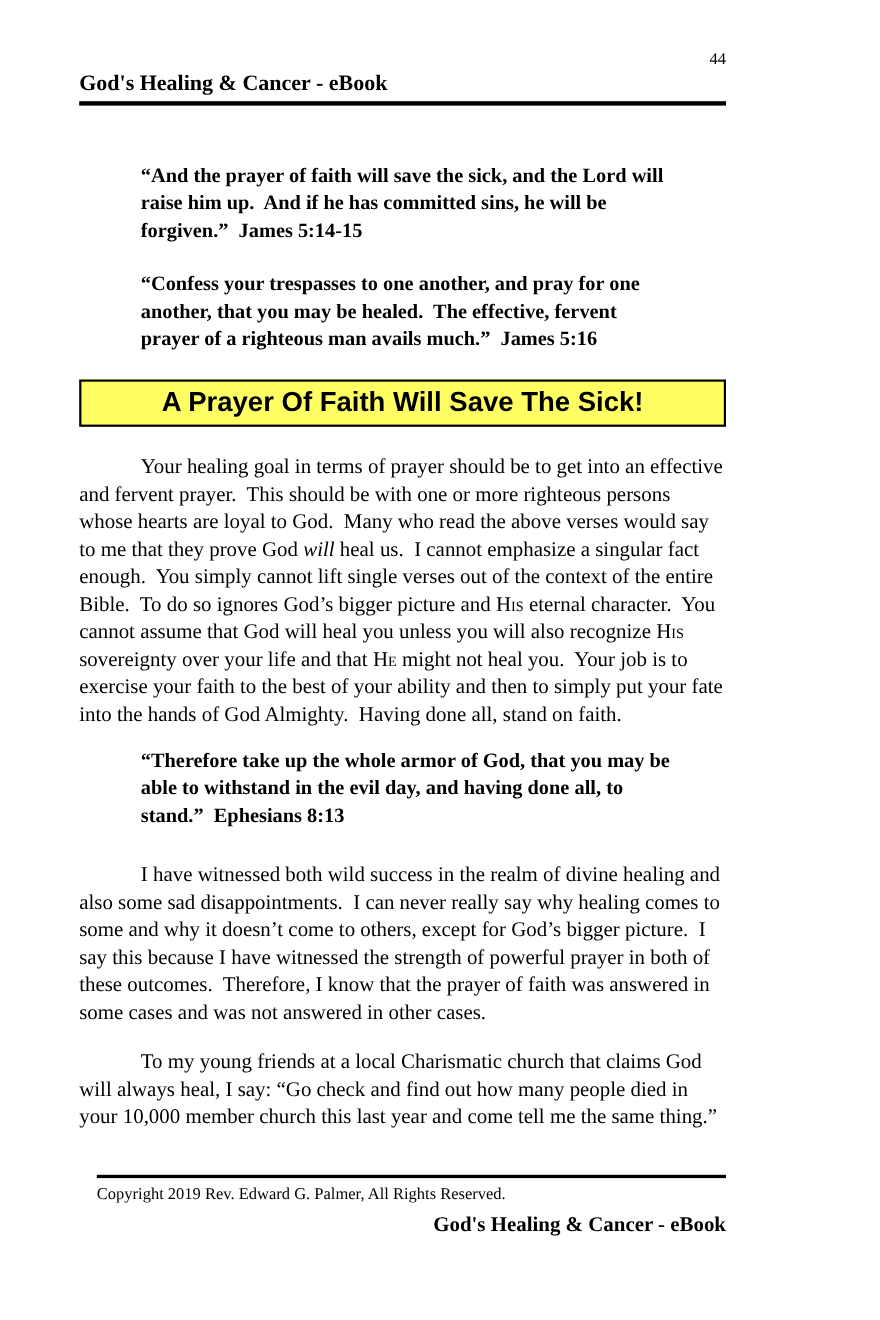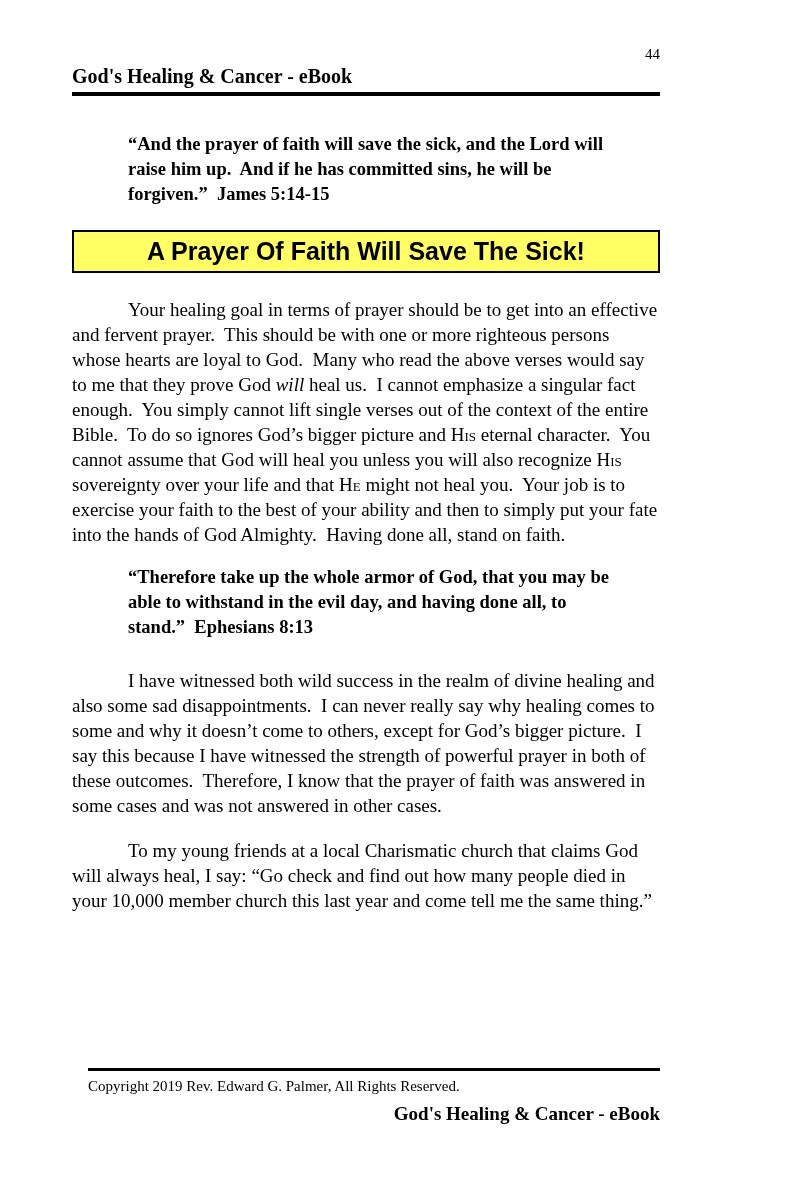--- a/index.html
+++ b/index.html
@@ -31,21 +31,21 @@
   }
   .quote {
     margin-left: 56px;
     margin-right: 44px;
     font-weight: bold;
     font-size: 18.5px;
     line-height: 25px;
     white-space: pre-wrap;
     text-align: left;
   }
-  .quote-1 { margin-top: 36px; }
+  .quote-1 { margin-top: 52px; }
   .quote-2 { margin-top: 24px; }
   .quote-3 { margin-top: 18px; }
   .banner {
     margin-top: 23px;
     border: 2px solid #4c1d95;
     text-align: center;
     font-family: "Liberation Sans", sans-serif;
     font-weight: bold;
     font-size: 25px;
     line-height: 29px;
@@ -91,20 +91,21 @@
 <body>
 
 <div class="page">
 
   <div class="page-number">44</div>
 
   <h1 class="header-title">God's Healing &amp; Cancer - eBook</h1>
 
   <p class="quote quote-1">“And the prayer of faith will save the sick, and the Lord will raise him up.  And if he has committed sins, he will be forgiven.”  James 5:14-15</p>
 
+  <p class="quote quote-2">“Confess your trespasses to one another, and pray for one another, that you may be healed.  The effective, fervent prayer of a righteous man avails much.”  James 5:16</p>
 
   <div class="banner" style="background-color: rgb(255, 255, 99); border-color: rgb(0, 0, 0); color: rgb(0, 0, 0);">A Prayer Of Faith Will Save The Sick!</div>
 
   <p class="body-para para-1"><span>Your healing goal in terms of prayer should be to get into an effective and fervent prayer.  This should be with one or more righteous persons whose hearts are loyal to God.  Many who read the above verses would say to me that they prove God </span><span class="seg-italic">will</span><span> heal us.  I cannot emphasize a singular fact enough.  You simply cannot lift single verses out of the context of the entire Bible.  To do so ignores God’s bigger picture and </span><span class="seg-smallcaps">His</span><span> eternal character.  You cannot assume that God will heal you unless you will also recognize </span><span class="seg-smallcaps">His</span><span> sovereignty over your life and that </span><span class="seg-smallcaps">He</span><span> might not heal you.  Your job is to exercise your faith to the best of your ability and then to simply put your fate into the hands of God Almighty.  Having done all, stand on faith.</span></p>
 
   <p class="quote quote-3">“Therefore take up the whole armor of God, that you may be able to withstand in the evil day, and having done all, to stand.”  Ephesians 8:13</p>
 
   <p class="body-para para-2"><span>I have witnessed both wild success in the realm of divine healing and also some sad disappointments.  I can never really say why healing comes to some and why it doesn’t come to others, except for God’s bigger picture.  I say this because I have witnessed the strength of powerful prayer in both of these outcomes.  Therefore, I know that the prayer of faith was answered in some cases and was not answered in other cases.</span></p>
 
   <p class="body-para para-3"><span>To my young friends at a local Charismatic church that claims God will always heal, I say: “Go check and find out how many people died in your 10,000 member church this last year and come tell me the same thing.”</span></p>

